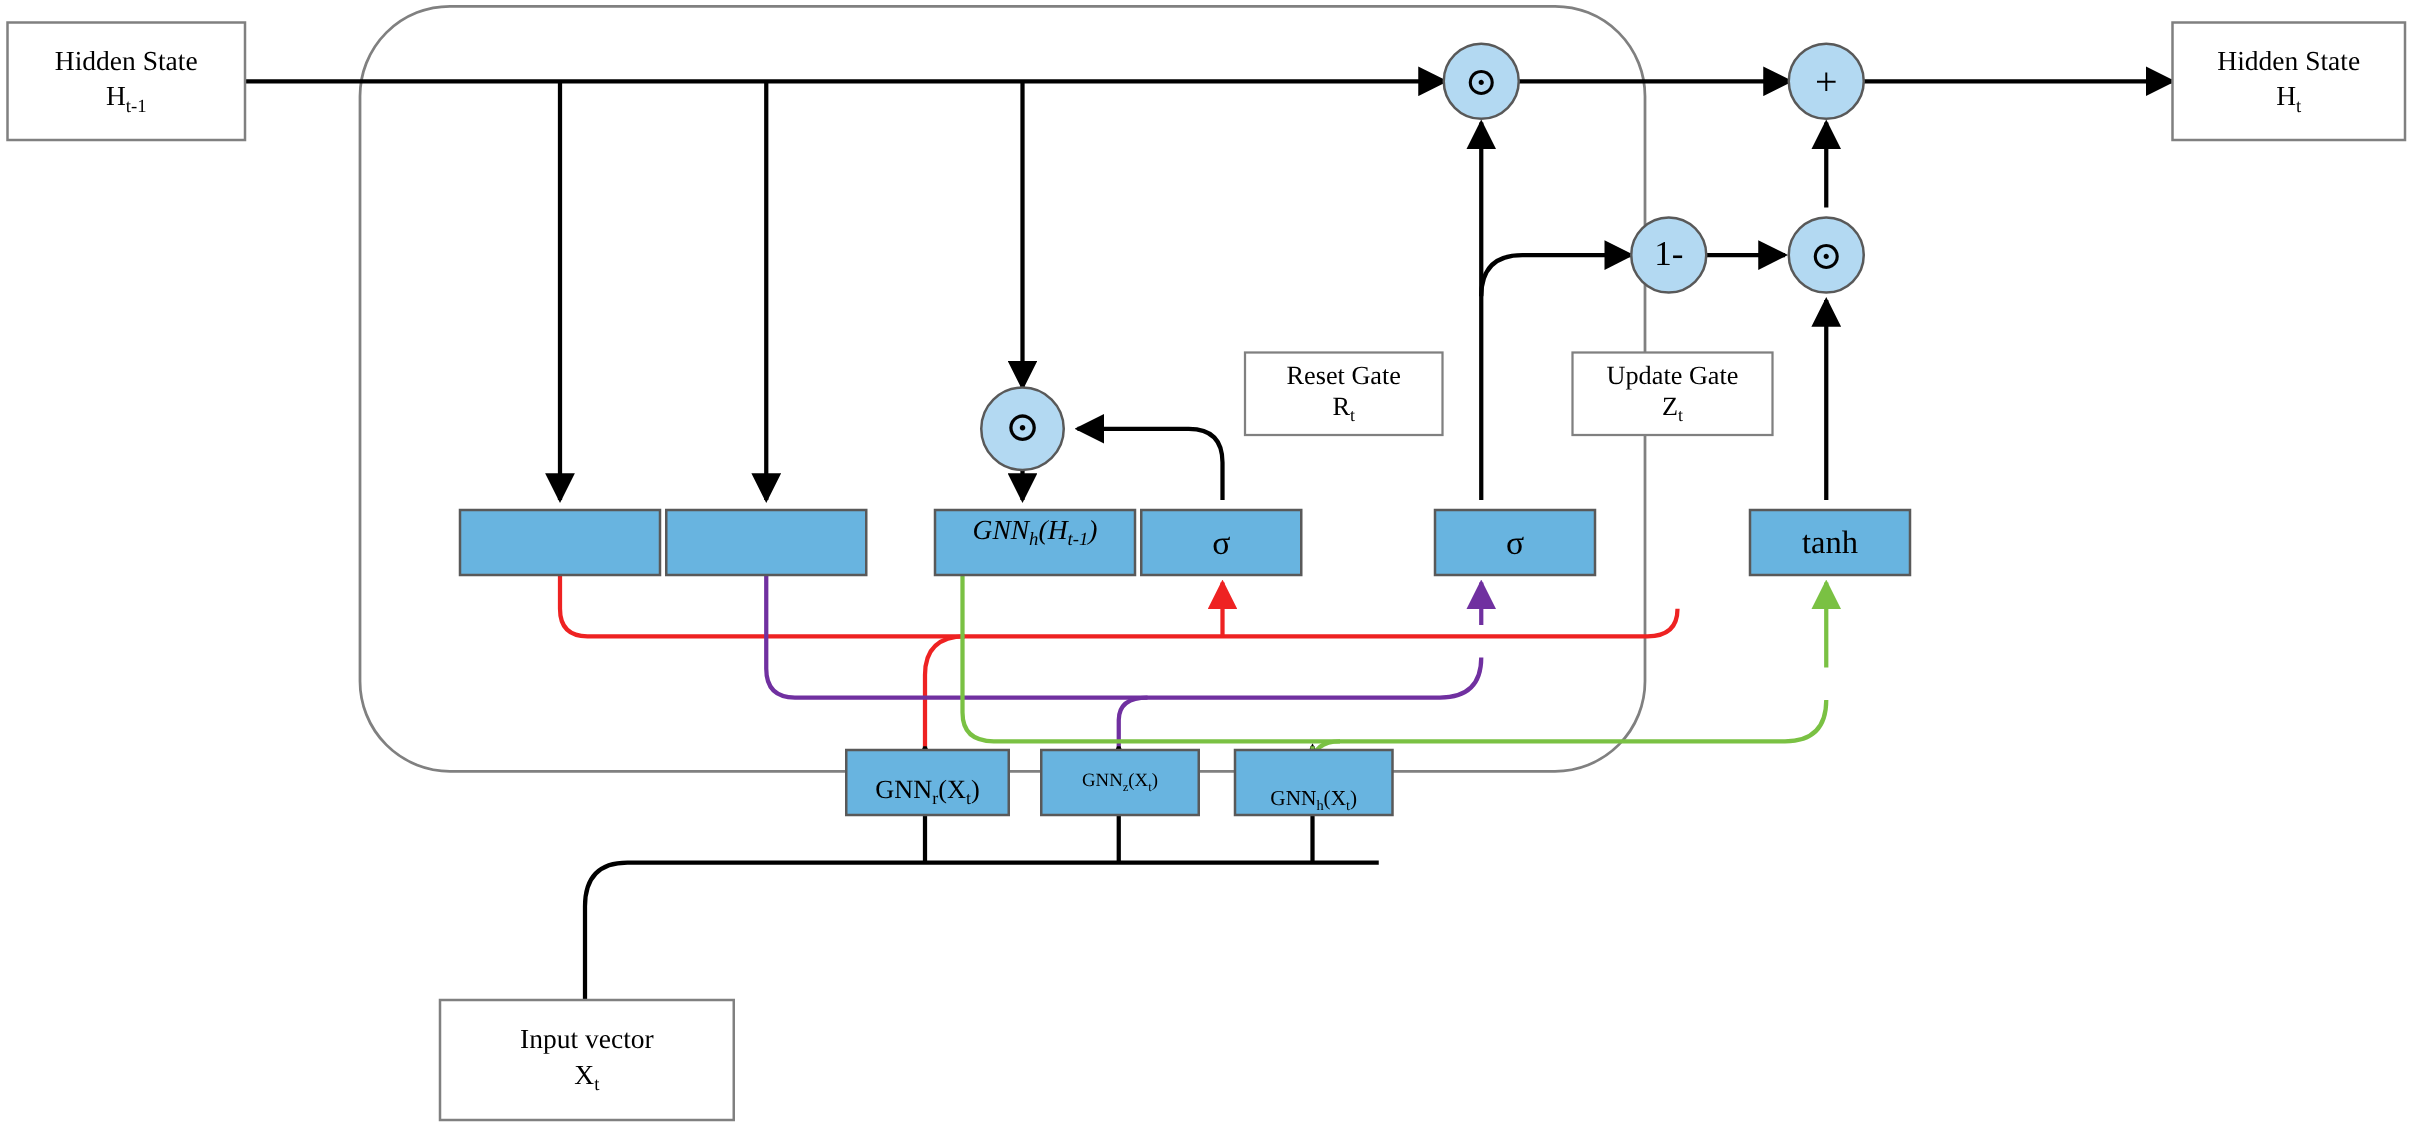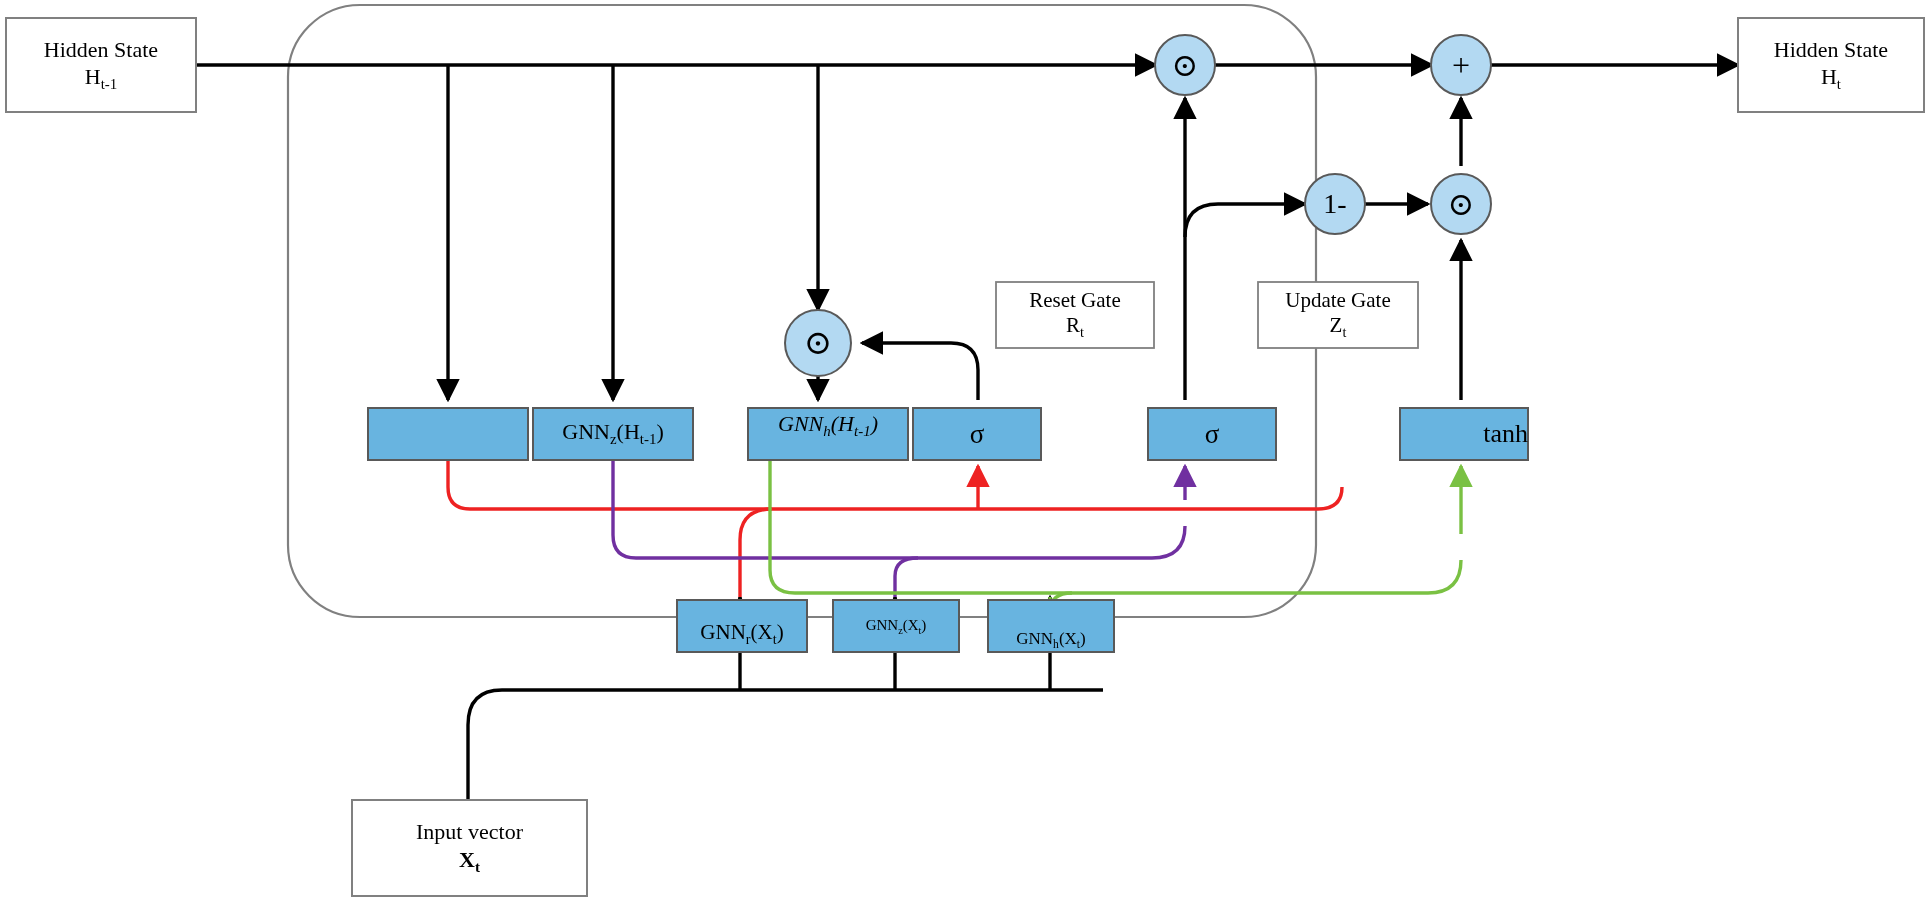--- a/index.html
+++ b/index.html
@@ -121,53 +121,50 @@
 
 <div style="position:absolute;left:1738px;top:18px;width:186px;height:94px;display:flex;flex-direction:column;
             align-items:center;justify-content:center;line-height:1.25;">
   <span style="font-size:22px;">Hidden State</span>
   <span style="font-size:22px;"><span>H</span><sub class="sub">t</sub></span>
 </div>
 
 <div style="position:absolute;left:352px;top:800px;width:235px;height:96px;display:flex;flex-direction:column;
             align-items:center;justify-content:center;line-height:1.3;">
   <span style="font-size:22px;">Input vector</span>
-  <span style="font-size:22px;font-weight:bold;"><span>X</span><sub class="sub">t</sub></span>
+  <span style="font-size:22px;font-weight:normal;"><span>X</span><sub class="sub">t</sub></span>
 </div>
 
 <div style="position:absolute;left:996px;top:282px;width:158px;height:66px;display:flex;flex-direction:column;
             align-items:center;justify-content:center;line-height:1.2;">
   <span style="font-size:21px;">Reset Gate</span>
   <span style="font-size:21px;"><span>R</span><sub class="sub">t</sub></span>
 </div>
 
 <div style="position:absolute;left:1258px;top:282px;width:160px;height:66px;display:flex;flex-direction:column;
             align-items:center;justify-content:center;line-height:1.2;border-radius:15px;">
   <span style="font-size:21px;">Update Gate</span>
   <span style="font-size:21px;"><span>Z</span><sub class="sub">t</sub></span>
 </div>
 
 
-<div style="position:absolute;left:533px;top:408px;width:160px;height:52px;display:flex;align-items:center;justify-content:center;">
-  <span style="font-size:22px;"><span>GNN</span><sub class="sub">z</sub><span>(H</span><sub class="sub">t-1</sub><span>)</span></span>
-</div>
 
 <div style="position:absolute;left:748px;top:408px;width:160px;height:36px;display:flex;align-items:center;justify-content:center;font-style:italic;">
   <span style="font-size:22px;"><span>GNN</span><sub class="sub">h</sub><span>(H</span><sub class="sub">t-1</sub><span>)</span></span>
 </div>
 
 <div style="position:absolute;left:913px;top:408px;width:128px;height:52px;display:flex;align-items:center;justify-content:center;">
   <span style="font-size:27px;">σ</span>
 </div>
 
 <div style="position:absolute;left:1148px;top:408px;width:128px;height:52px;display:flex;align-items:center;justify-content:center;">
   <span style="font-size:27px;">σ</span>
 </div>
 
-<div style="position:absolute;left:1400px;top:408px;width:128px;height:52px;display:flex;align-items:center;justify-content:flex-end;">
+<div style="position:absolute;left:1400px;top:408px;width:128px;height:52px;display:flex;align-items:center;justify-content:center;">
   <span style="font-size:26px;">tanh</span>
 </div>
 
 <div style="position:absolute;left:677px;top:600px;width:130px;height:68px;display:flex;align-items:center;justify-content:center;">
   <span style="font-size:21px;"><span>GNN</span><sub class="sub">r</sub><span>(X</span><sub class="sub">t</sub><span>)</span></span>
 </div>
 
 <div style="position:absolute;left:833px;top:600px;width:126px;height:52px;display:flex;align-items:center;justify-content:center;">
   <span style="font-size:15px;"><span>GNN</span><sub class="sub">z</sub><span>(X</span><sub class="sub">t</sub><span>)</span></span>
 </div>

